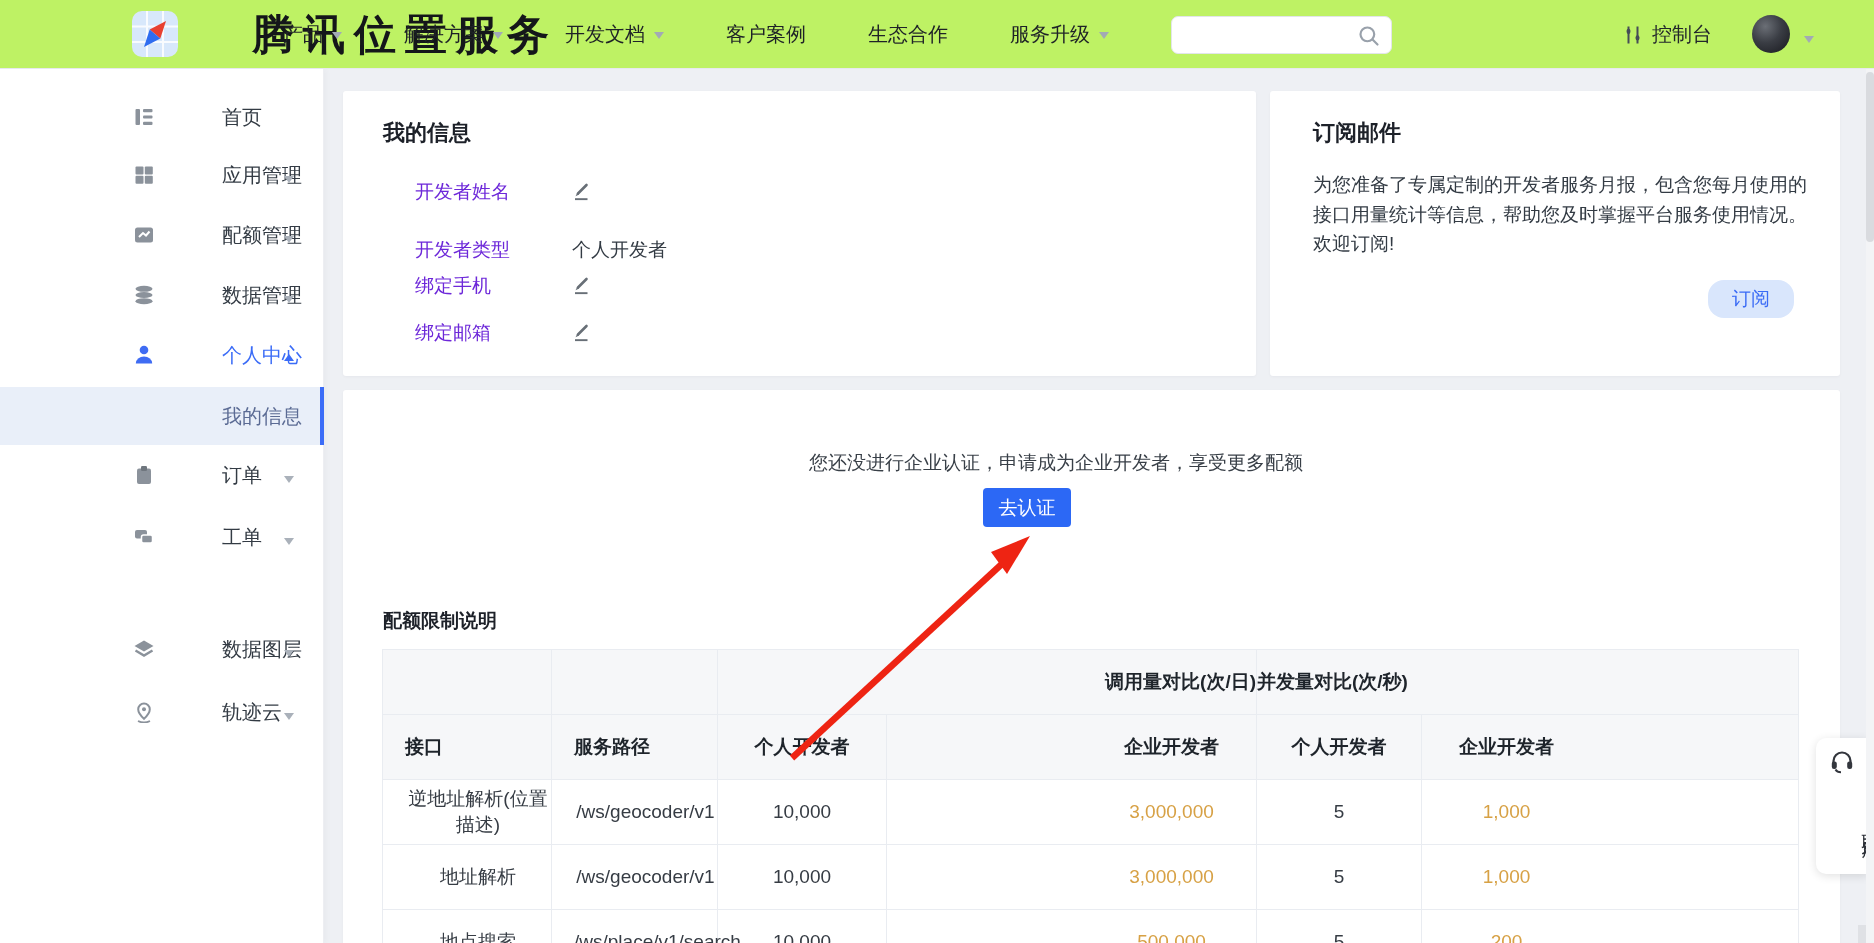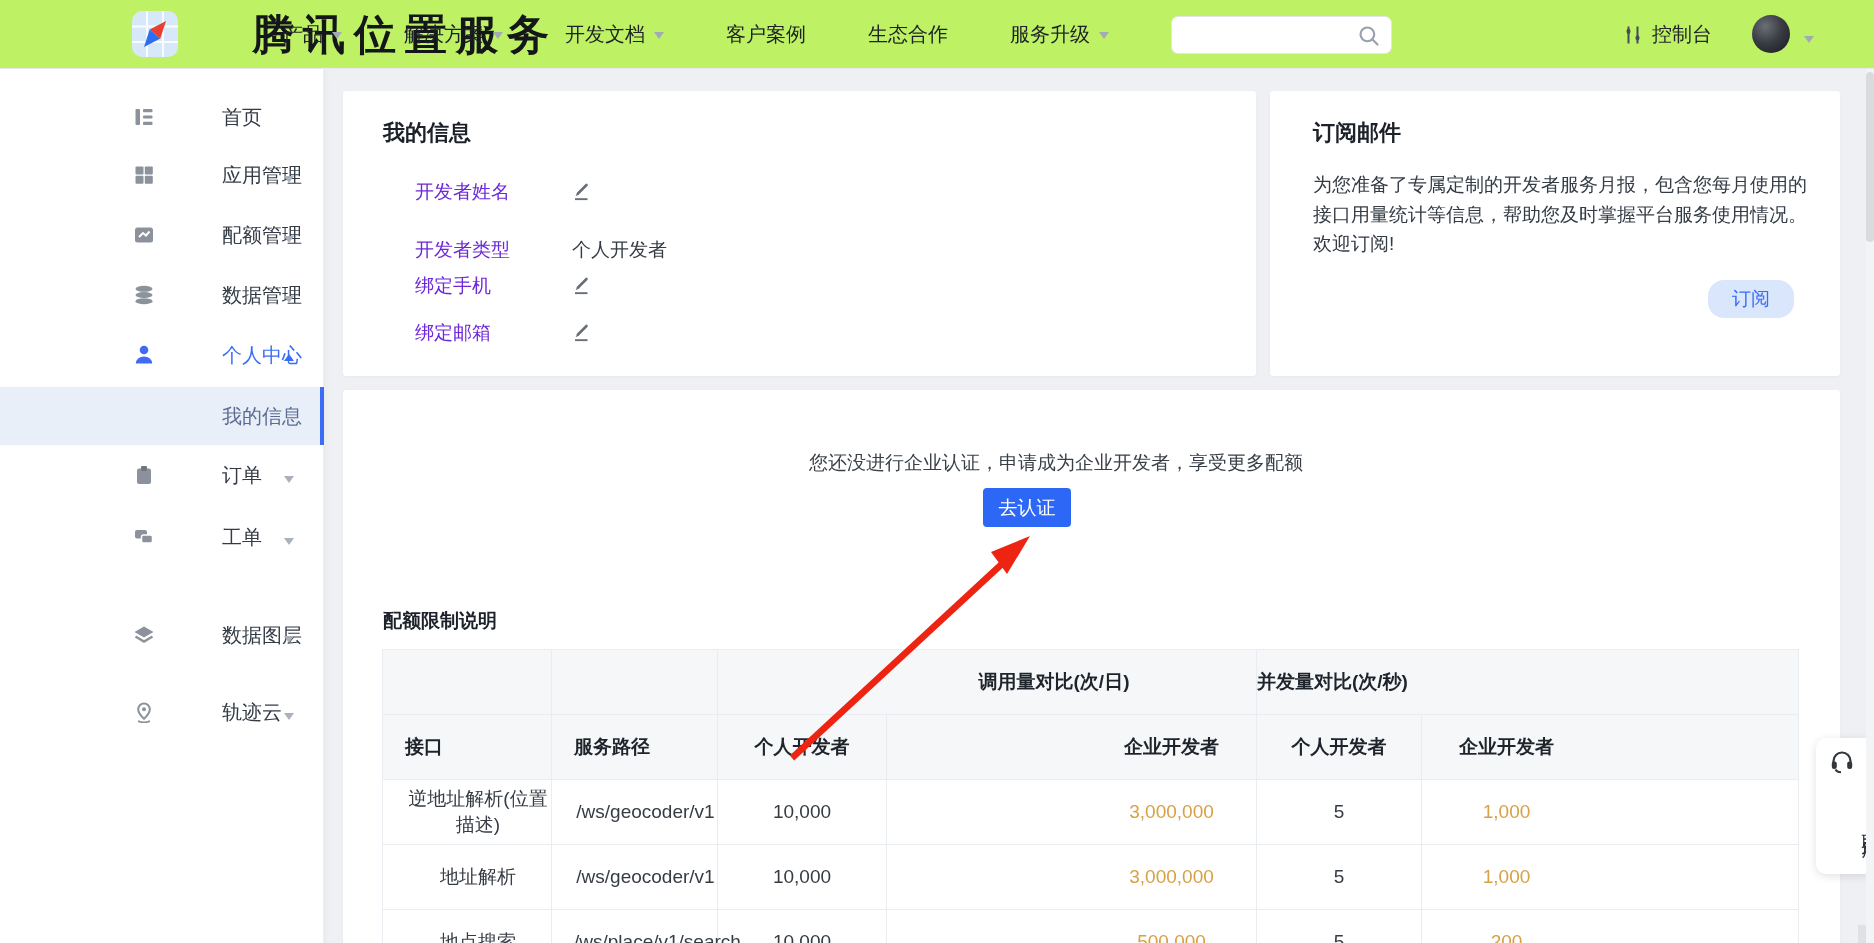--- a/index.html
+++ b/index.html
@@ -55,21 +55,21 @@
   .annotation { position:absolute; left:856px; top:112px; font-size:22px; color:#ee2413; white-space:nowrap; }
   .arrow-svg { position:absolute; left:0; top:0; width:760px; height:400px; pointer-events:none; z-index:5; }
   .quota-heading { position:absolute; left:40px; top:218px; font-size:19px; font-weight:bold; color:#1d2129; }
 
   .quota-table { position:absolute; left:39px; top:259px; width:1416px; border-collapse:collapse; table-layout:fixed; }
   .quota-table th, .quota-table td { border:1px solid #e9ecf1; height:65px; font-size:19px; }
   .quota-table thead th { background:#f6f7f9; color:#1e242b; font-weight:bold; }
   .quota-table td { background:#fff; color:#363c44; text-align:center; }
   .cell-left { text-align:left; padding-left:22px; }
   th.cell-left { padding-left:22px; }
-  .g1 { padding-left:134px; text-align:center; }
+  .g1 { padding-left:134px; text-align:right; }
   .g2 { padding-right:160px; text-align:left; }
   .ent-call { padding-left:200px; text-align:center; }
   .ent-conc { padding-right:207px; text-align:center; }
   td.gold { color:#d7a145; }
 
   
   .support-tab { position:absolute; left:1816px; top:738px; width:52px; height:136px; background:#fff; border-radius:10px 0 0 10px; box-shadow:0 2px 10px rgba(0,0,0,.12); z-index:40; cursor:pointer; }
   .support-tab .hs { position:absolute; left:13px; top:10px; }
   .support-tab .vlabel { position:absolute; left:0; top:40px; width:52px; text-align:center; writing-mode:vertical-rl; font-size:19px; letter-spacing:3px; color:#2c3038; height:92px; margin:0 auto; right:0; }
   .support-tab .vlabel { left:16px; }
@@ -194,21 +194,21 @@
     <span class="cv caret-down-side"></span>
   </div>
   <div class="side-item" style="top:446px;">
     <svg class="ic" viewBox="0 0 22 22">
         <rect x="2" y="4" width="12" height="8.5" rx="2" fill="#8b929b"></rect>
         <rect x="8.5" y="9" width="11" height="8" rx="2" fill="#8b929b" stroke="#fff" stroke-width="1.5"></rect>
       </svg>
     <span class="lbl">工单</span>
     <span class="cv caret-down-side"></span>
   </div>
-  <div class="side-item" style="top:544px;">
+  <div class="side-item" style="top:558px;">
     <svg class="ic" viewBox="0 0 22 22">
         <polygon points="11,2.5 20.5,8 11,13.5 1.5,8" fill="#8b929b"></polygon>
         <polyline points="2.5,12.5 11,17.5 19.5,12.5" stroke="#8b929b" stroke-width="2.4" fill="none"></polyline>
       </svg>
     <span class="lbl">数据图层</span>
     <span class="cv caret-down-side"></span>
   </div>
   <div class="side-item" style="top:621px;">
     <svg class="ic" viewBox="0 0 22 22">
         <path d="M11,2.5 a5.8,5.8 0 0 1 5.8,5.8 c0,4.2 -5.8,9.5 -5.8,9.5 s-5.8,-5.3 -5.8,-9.5 a5.8,5.8 0 0 1 5.8,-5.8 z" stroke="#8b929b" stroke-width="2" fill="none"></path>

